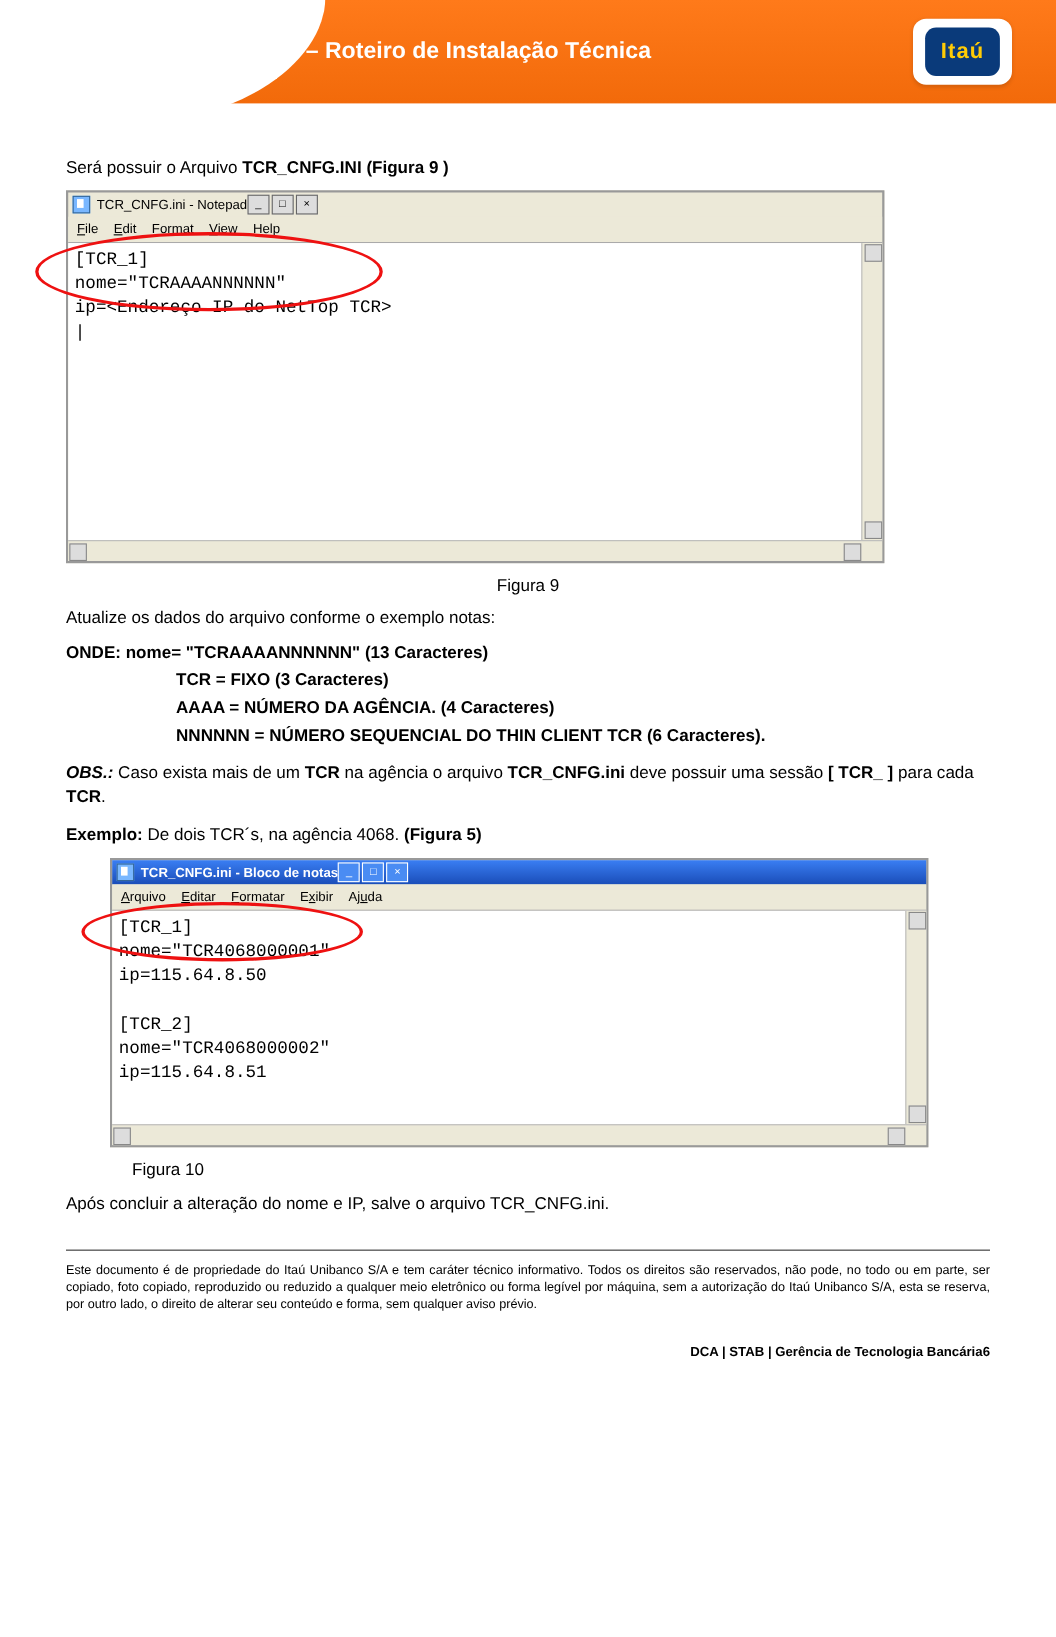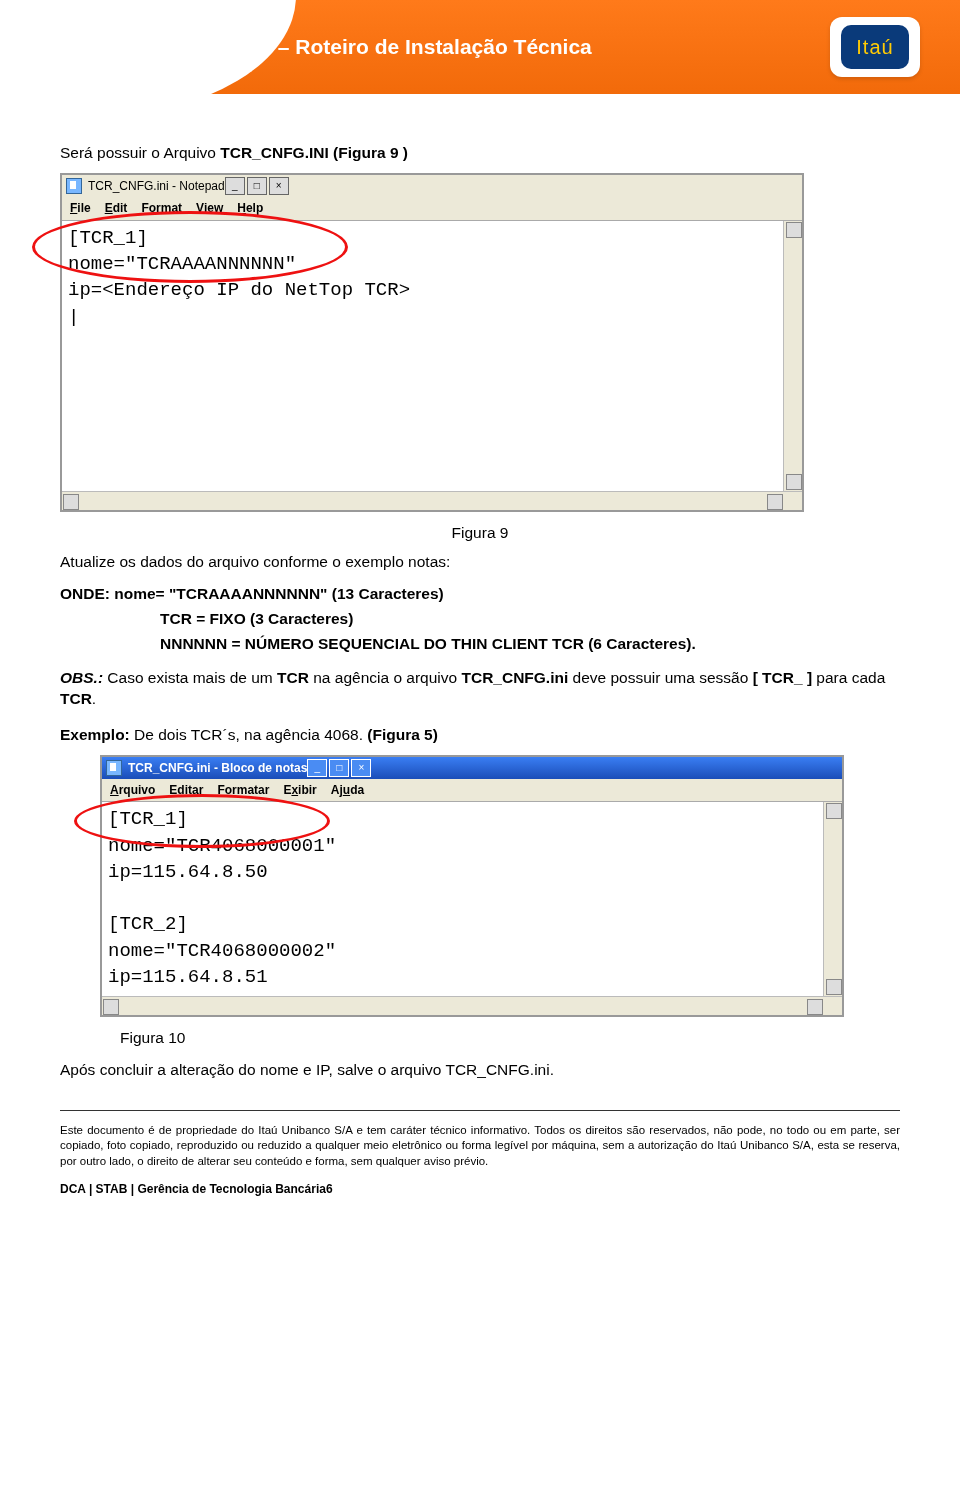--- a/index.html
+++ b/index.html
@@ -46,21 +46,21 @@
     align-items: center;
     justify-content: center;
     box-shadow: 0 2px 4px rgba(0,0,0,.15);
   }
   .logo-inner {
     width: 68px;
     height: 44px;
     background: #0a3a7a;
     border-radius: 10px;
     color: #ffcb05;
-    font-weight: normal;
+    font-weight: bold;
     font-size: 20px;
     display: flex;
     align-items: center;
     justify-content: center;
     letter-spacing: 1px;
   }
 
   .content {
     padding: 48px 60px 10px 60px;
     font-size: 15.5px;
@@ -100,34 +100,33 @@
   }
   .np-titlebar.blue .np-title-text { color: #fff; font-weight: bold; }
   .np-titlebar.blue .np-title-btn { background: #4a8cf3; border: 1px solid #fff; color: #fff; }
 
   .np-menubar {
     display: flex;
     gap: 14px;
     padding: 3px 8px;
     background: #ece9d8;
     border-bottom: 1px solid #aaa;
-    font-weight: bold;
   }
   .np-menuitem { }
   .np-menuitem .ul { text-decoration: underline; }
 
   .np-body {
     position: relative;
     display: flex;
     background: #fff;
   }
   .np-textarea {
     flex: 1;
     font-family: "Courier New", monospace;
-    font-size: 19px;
+    font-size: 16px;
     padding: 4px 6px;
     white-space: pre;
     color: #000;
     min-height: 70px;
   }
   .np-textarea.tall { min-height: 262px; }
   .np-textarea.mid { min-height: 186px; }
   .np-scrollbar-v {
     width: 18px;
     background: #ece9d8;
@@ -177,24 +176,24 @@
     border-top: 1px solid #333;
     margin: 30px 0 6px 0;
   }
   .disclaimer {
     font-size: 11.5px;
     text-align: justify;
     line-height: 1.35;
   }
   .footer-row {
     display: flex;
-    justify-content: flex-start;
+    justify-content: flex-end;
     font-size: 12px;
     font-weight: bold;
-    margin-top: 12px;
+    margin-top: 26px;
     padding-bottom: 20px;
   }
 
   .np-icon {
     width: 14px; height: 14px;
     background: #79b7ff;
     border: 1px solid #336699;
     display: inline-block;
     position: relative;
   }
@@ -252,20 +251,21 @@
       <div class="red-ellipse ellipse1"></div>
     </div>
     <div class="np-scrollbar-h"></div>
   </div>
 
   <p class="figlabel">Figura 9</p>
   <p class="para">Atualize os dados do arquivo conforme o exemplo notas:</p>
 
   <p class="para bold">ONDE:  nome= "TCRAAAANNNNNN" (13 Caracteres)</p>
   <p class="para bold indent2" style="margin-top:-6px;">TCR = FIXO (3 Caracteres)</p>
+  <p class="para bold indent2" style="margin-top:-6px;">AAAA = NÚMERO DA AGÊNCIA. (4 Caracteres)</p>
   <p class="para bold indent2" style="margin-top:-6px;">NNNNNN = NÚMERO SEQUENCIAL DO THIN CLIENT  TCR (6 Caracteres).</p>
 
   <p class="para obs-block">
     <span class="bold" style="font-style:italic;">OBS.:</span><span> Caso exista mais de um </span><span class="bold">TCR</span><span> na agência o arquivo </span><span class="bold">TCR_CNFG.ini</span><span> deve possuir uma sessão </span><span class="bold">[ TCR_ ]</span><span> para cada </span><span class="bold">TCR</span><span>.</span>
   </p>
 
   <p class="para exampletitle">
     <span class="bold">Exemplo:</span><span> De dois TCR´s, na  agência 4068. </span><span class="bold">(Figura 5)</span>
   </p>
 

